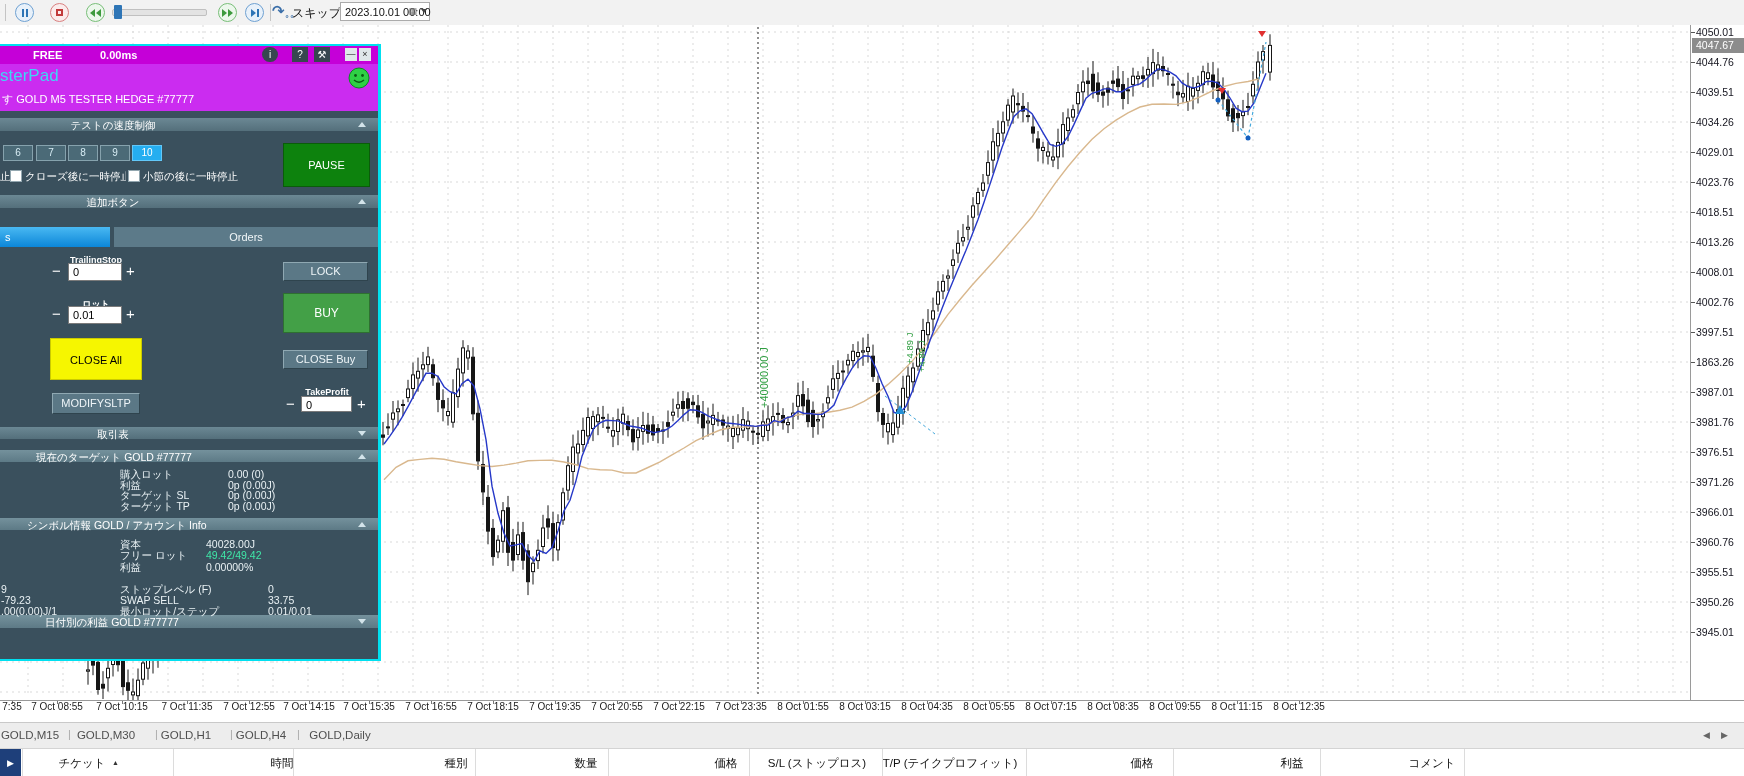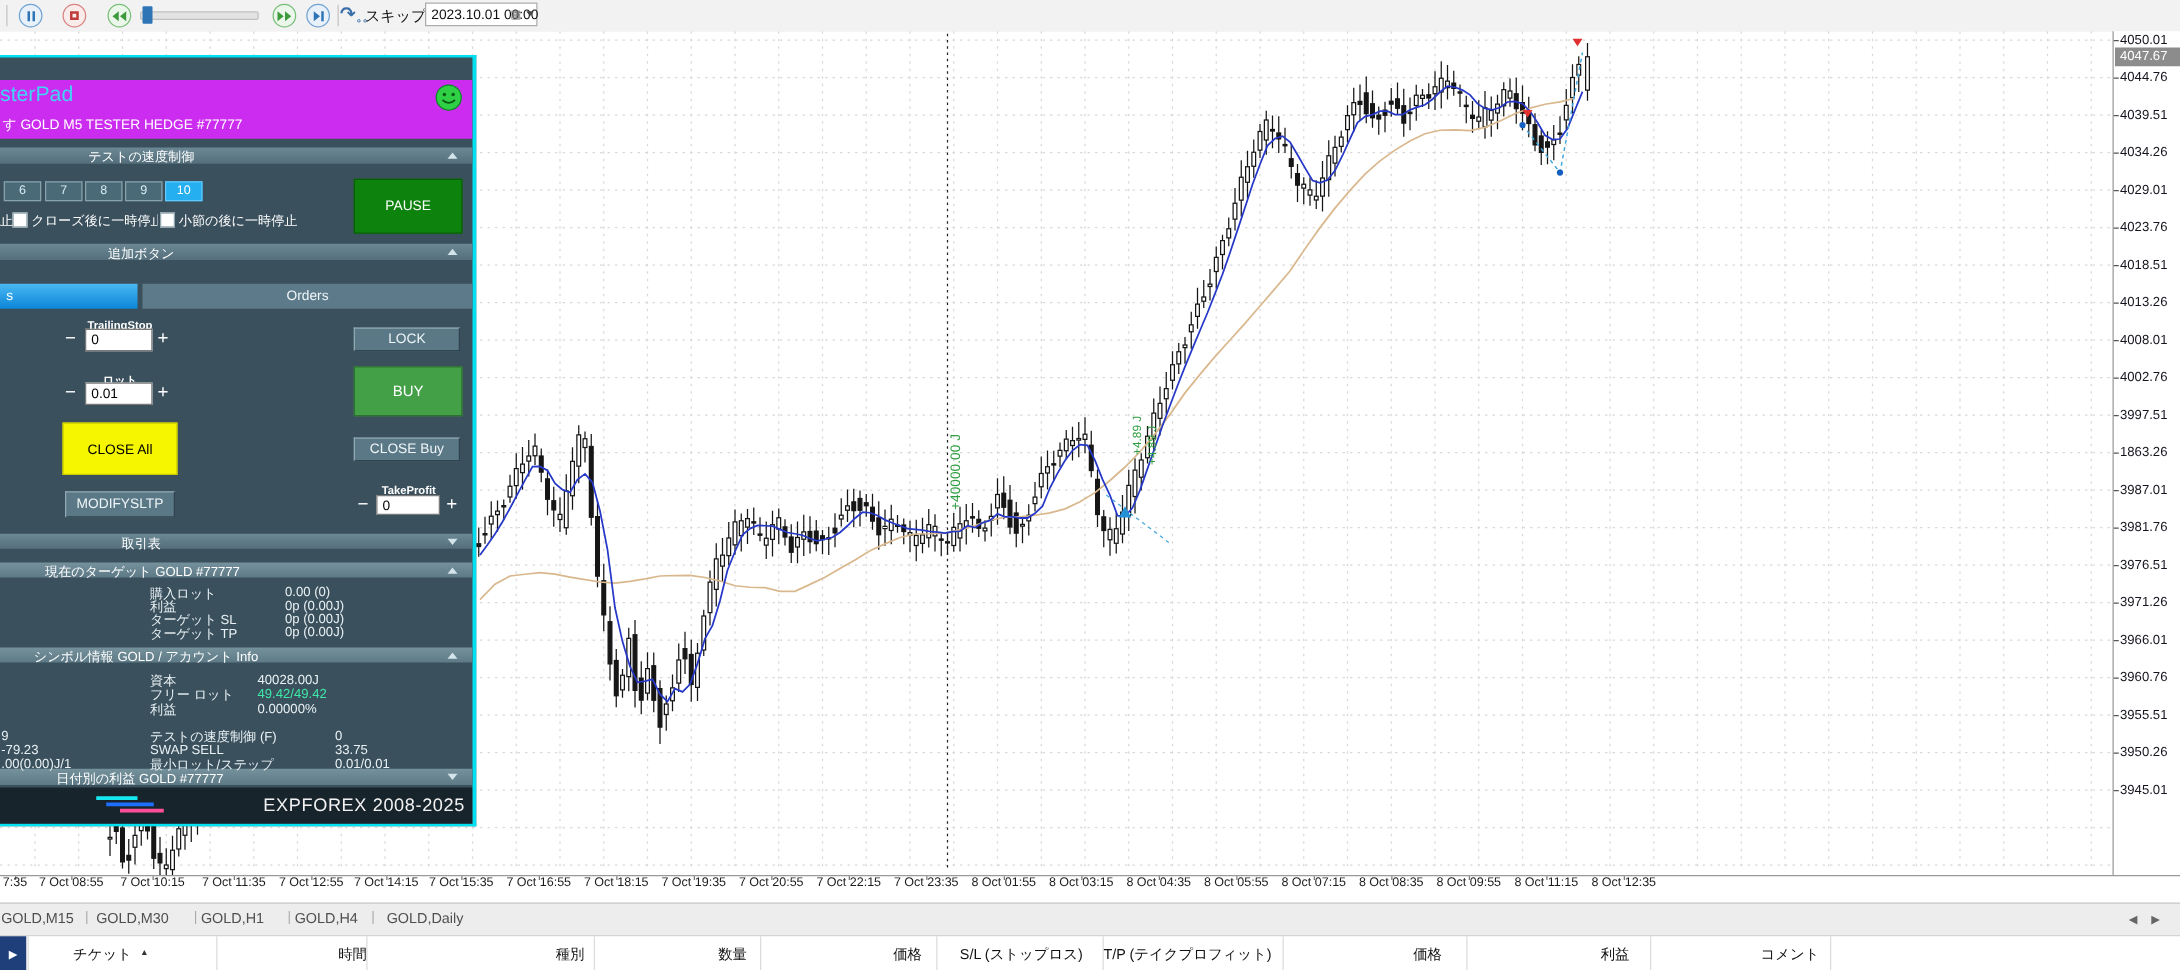--- a/index.html
+++ b/index.html
@@ -516,20 +516,29 @@
         <div class="axis-label" style="top:541px">3955.51</div>
         <div class="axis-tick" style="top:577px"></div>
         <div class="axis-label" style="top:571px">3950.26</div>
         <div class="axis-tick" style="top:607px"></div>
         <div class="axis-label" style="top:601px">3945.01</div>
         <div id="price-tag" style="top: 12.8714px;">4047.67</div>
       </div>
   </div>
 
   <div id="panel">
+    <div id="p-titlebar" class="p-abs">
+      <span class="tb-txt" style="left:33px">FREE</span>
+      <span class="tb-txt" style="left:100px">0.00ms</span>
+      <span class="tb-ico" style="left:262px;border-radius:8px">i</span>
+      <span class="tb-ico" style="left:292px">?</span>
+      <span class="tb-ico" style="left:314px">⚒</span>
+      <span class="tb-ico2" style="left:345px">—</span>
+      <span class="tb-ico2" style="left:359px">×</span>
+    </div>
     <div id="p-magenta" class="p-abs">
       <span id="p-title">sterPad</span>
       <span id="p-subtitle">す GOLD M5 TESTER HEDGE  #77777</span>
       <svg id="p-smiley" viewBox="0 0 22 22">
         <circle cx="11" cy="11" r="10" fill="#2fd045" stroke="#0a8a22"></circle>
         <circle cx="7.5" cy="8.5" r="1.4" fill="#0a5a14"></circle>
         <circle cx="14.5" cy="8.5" r="1.4" fill="#0a5a14"></circle>
         <path d="M6 13 Q11 17.5 16 13" stroke="#0a5a14" stroke-width="1.4" fill="none"></path>
       </svg>
     </div>
@@ -593,26 +602,20 @@
       <span class="stx p-abs" style="left:27px">シンボル情報 GOLD / アカウント Info</span>
       <span class="arr-up"></span>
     </div>
     <div id="symbol-rows"></div>
     <div id="info-rows"></div>
 
     <div class="p-abs sbar" style="top:569px;height:13px;background:linear-gradient(#74919c,#5d7a86)">
       <span class="stx p-abs" style="left:45px">日付別の利益 GOLD  #77777</span>
       <span class="arr-dn"></span>
     </div>
-    <div id="p-footer" class="p-abs">
-      <div class="hbar" style="left:77px;top:7px;width:33px;background:#17e7f0"></div>
-      <div class="hbar" style="left:85px;top:12px;width:38px;background:#1e6fff"></div>
-      <div class="hbar" style="left:96px;top:17px;width:35px;background:#ff4f9a"></div>
-      <span id="fx-text">EXPFOREX 2008-2025</span>
-    </div>
   <div class="spd-btn" style="left:3px">6</div>
       <div class="spd-btn" style="left:36px">7</div>
       <div class="spd-btn" style="left:68px">8</div>
       <div class="spd-btn" style="left:100px">9</div>
       <div class="spd-btn active" style="left:132px">10</div>
       <div class="prow p-abs" style="top:422px;height:10.5px">
         <div class="lb">購入ロット</div>
         <div class="vl" style="left:228px">0.00 (0)</div>
       </div>
       <div class="prow p-abs" style="top:432.6px;height:10.5px">
@@ -634,21 +637,21 @@
       <div class="prow p-abs" style="top:503.3px;height:11px">
         <div class="lb">フリー ロット</div>
         <div class="vl green-val" style="left:206px">49.42/49.42</div>
       </div>
       <div class="prow p-abs" style="top:514.6px;height:11px">
         <div class="lb">利益</div>
         <div class="vl" style="left:206px">0.00000%</div>
       </div>
       <div class="prow p-abs" style="top:537px;height:11px">
         <div class="lf">9</div>
-        <div class="lb">テストの速度制御 (F)</div>
+        <div class="lb">ストップレベル (F)</div>
         <div class="vl" style="left:268px">0</div>
       </div>
       <div class="prow p-abs" style="top:548px;height:11px">
         <div class="lf">-79.23</div>
         <div class="lb">SWAP SELL</div>
         <div class="vl" style="left:268px">33.75</div>
       </div>
       <div class="prow p-abs" style="top:559px;height:11px">
         <div class="lf">.00(0.00)J/1</div>
         <div class="lb">最小ロット/ステップ</div>

